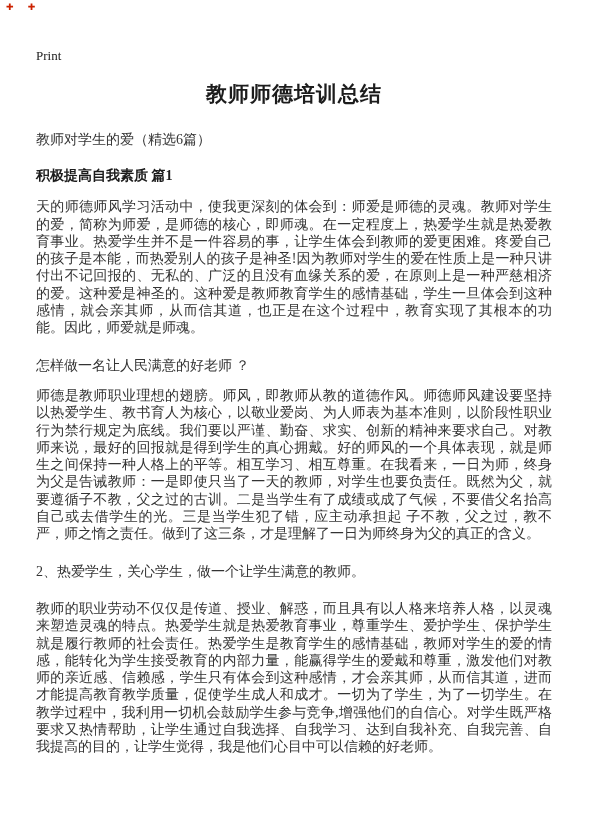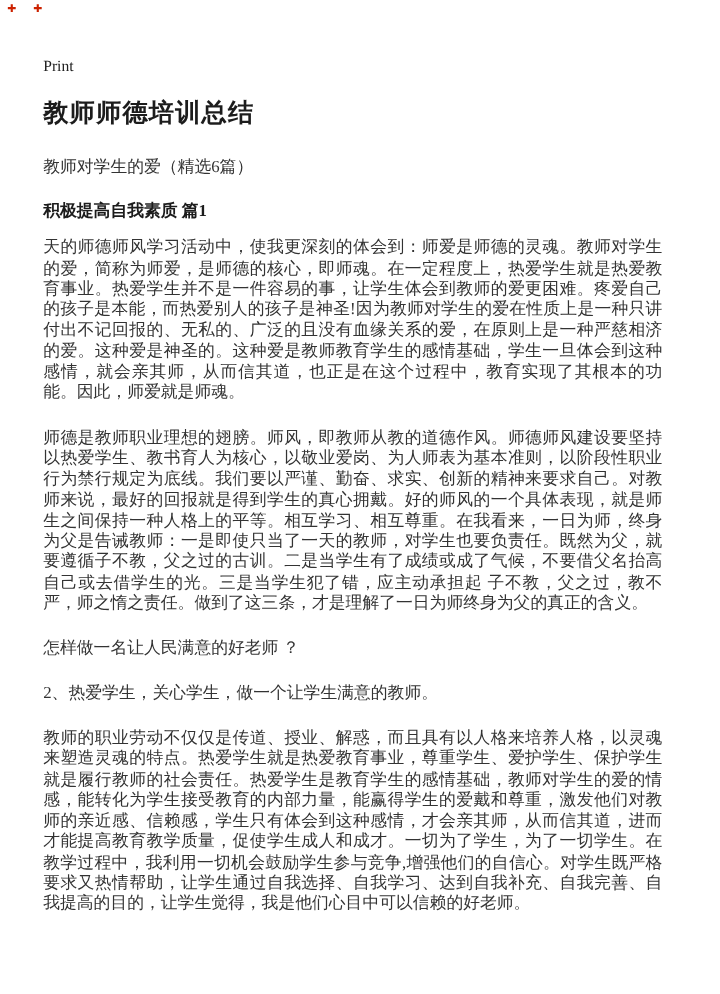--- a/index.html
+++ b/index.html
@@ -26,21 +26,21 @@
   }
   .print-link {
     display: inline-block;
     font-size: 13px;
     color: #222222;
     text-decoration: none;
     cursor: pointer;
   }
   .doc-title {
     margin-top: 16px;
-    text-align: left;
+    text-align: center;
     font-size: 21px;
     font-weight: bold;
     color: #1c1c1c;
     letter-spacing: 1px;
   }
   .doc-subtitle {
     margin-top: 23px;
     font-size: 13px;
     color: #2e2e2e;
   }
@@ -71,22 +71,22 @@
   <a class="print-link">Print</a>
 
   <h1 class="doc-title">教师师德培训总结</h1>
 
   <div class="doc-subtitle body-text">教师对学生的爱（精选6篇）</div>
 
   <h2 class="section-heading">积极提高自我素质 篇1</h2>
 
   <p class="body-text para">天的师德师风学习活动中，使我更深刻的体会到：师爱是师德的灵魂。教师对学生的爱，简称为师爱，是师德的核心，即师魂。在一定程度上，热爱学生就是热爱教育事业。热爱学生并不是一件容易的事，让学生体会到教师的爱更困难。疼爱自己的孩子是本能，而热爱别人的孩子是神圣!因为教师对学生的爱在性质上是一种只讲付出不记回报的、无私的、广泛的且没有血缘关系的爱，在原则上是一种严慈相济的爱。这种爱是神圣的。这种爱是教师教育学生的感情基础，学生一旦体会到这种感情，就会亲其师，从而信其道，也正是在这个过程中，教育实现了其根本的功能。因此，师爱就是师魂。</p>
 
+  <p class="body-text line-block">怎样做一名让人民满意的好老师 ？</p>
+
   <p class="body-text para">师德是教师职业理想的翅膀。师风，即教师从教的道德作风。师德师风建设要坚持以热爱学生、教书育人为核心，以敬业爱岗、为人师表为基本准则，以阶段性职业行为禁行规定为底线。我们要以严谨、勤奋、求实、创新的精神来要求自己。对教师来说，最好的回报就是得到学生的真心拥戴。好的师风的一个具体表现，就是师生之间保持一种人格上的平等。相互学习、相互尊重。在我看来，一日为师，终身为父是告诫教师：一是即使只当了一天的教师，对学生也要负责任。既然为父，就要遵循子不教，父之过的古训。二是当学生有了成绩或成了气候，不要借父名抬高自己或去借学生的光。三是当学生犯了错，应主动承担起 子不教，父之过，教不严，师之惰之责任。做到了这三条，才是理解了一日为师终身为父的真正的含义。</p>
-
-  <p class="body-text line-block">怎样做一名让人民满意的好老师 ？</p>
 
   <p class="body-text line-block">2、热爱学生，关心学生，做一个让学生满意的教师。</p>
 
   <p class="body-text line-block">教师的职业劳动不仅仅是传道、授业、解惑，而且具有以人格来培养人格，以灵魂来塑造灵魂的特点。热爱学生就是热爱教育事业，尊重学生、爱护学生、保护学生就是履行教师的社会责任。热爱学生是教育学生的感情基础，教师对学生的爱的情感，能转化为学生接受教育的内部力量，能赢得学生的爱戴和尊重，激发他们对教师的亲近感、信赖感，学生只有体会到这种感情，才会亲其师，从而信其道，进而才能提高教育教学质量，促使学生成人和成才。一切为了学生，为了一切学生。在教学过程中，我利用一切机会鼓励学生参与竞争,增强他们的自信心。对学生既严格要求又热情帮助，让学生通过自我选择、自我学习、达到自我补充、自我完善、自我提高的目的，让学生觉得，我是他们心目中可以信赖的好老师。</p>
 
 
 </div>
 
 </body></html>

